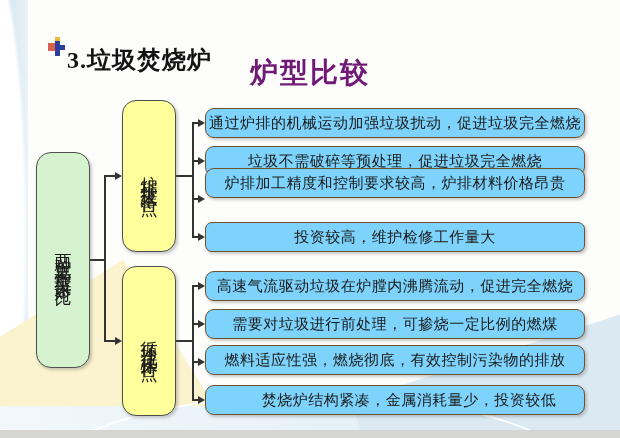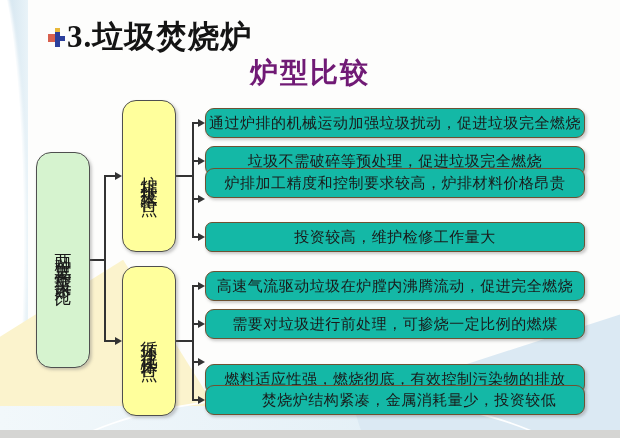--- a/index.html
+++ b/index.html
@@ -21,40 +21,40 @@
     border:2px solid rgba(255,255,255,.95);border-radius:50%;z-index:0;}
   .bottom-strip{position:absolute;left:0;bottom:0;width:620px;height:8px;background:#d5d5d3;z-index:2;}
 
   
   .title-row{position:absolute;left:48px;top:16px;display:flex;align-items:center;z-index:3;}
   .bullet{position:relative;width:17px;height:19px;margin-right:2px;}
   .bullet .y{position:absolute;left:7px;top:0;width:5px;height:9px;background:#e8b83a;}
   .bullet .r{position:absolute;left:0;top:6px;width:8px;height:8px;background:#d8604e;}
   .bullet .bv{position:absolute;left:7px;top:4px;width:5px;height:15px;background:#2b3f9c;}
   .bullet .bh{position:absolute;left:9px;top:8px;width:8px;height:5px;background:#2b3f9c;}
-  .page-title{font-size:31px;font-weight:600;color:#141414;letter-spacing:1px;}
+  .page-title{font-size:24px;font-weight:600;color:#141414;letter-spacing:1px;margin-top:28px;}
   .sub-title{position:absolute;left:150px;top:54px;width:320px;text-align:center;
     font-size:28px;font-weight:600;color:#701a75;letter-spacing:2px;z-index:3;}
 
   
   .node{position:absolute;box-sizing:border-box;border:1.5px solid #4f4f4f;
     display:flex;align-items:center;justify-content:center;z-index:3;
     box-shadow:1.5px 2px 3px rgba(110,110,110,.35);color:#1a1a1a;}
   .vtext{writing-mode:vertical-rl;text-orientation:upright;letter-spacing:4px;line-height:1;}
 
   .root-box{left:36px;top:152px;width:54px;height:216px;border-radius:15px;
     background:#d6f3cf;font-size:17px;}
   .branch-box{left:122px;width:54px;border-radius:14px;background:#ffff9c;font-size:17px;}
   #branch-0{top:100px;height:152px;}
   #branch-1{top:266px;height:150px;}
 
-  .leaf{left:205px;width:380px;height:30px;border-radius:9px;background:#14b8a6;
+  .leaf{left:205px;width:380px;height:30px;border-radius:9px;background:#7dd3fc;
     border-color:#6e5233;font-size:15px;letter-spacing:.5px;white-space:nowrap;}
   #leaf-0{top:108px;} #leaf-1{top:146px;} #leaf-2{top:168px;} #leaf-3{top:222px;border-radius:7px;}
-  #leaf-4{top:271px;} #leaf-5{top:309px;} #leaf-6{top:364px;} #leaf-7{top:385px;padding-left:28px;}
+  #leaf-4{top:271px;} #leaf-5{top:309px;} #leaf-6{top:345px;} #leaf-7{top:385px;padding-left:28px;}
 
   
   .h-line{position:absolute;height:1.6px;background:#333;z-index:2;}
   .v-line{position:absolute;width:1.6px;background:#333;z-index:2;}
   .arrow-r{position:absolute;width:0;height:0;border-top:4px solid transparent;
     border-bottom:4px solid transparent;border-left:7px solid #333;z-index:2;}
 </style>
 </head>
 <body>
 

